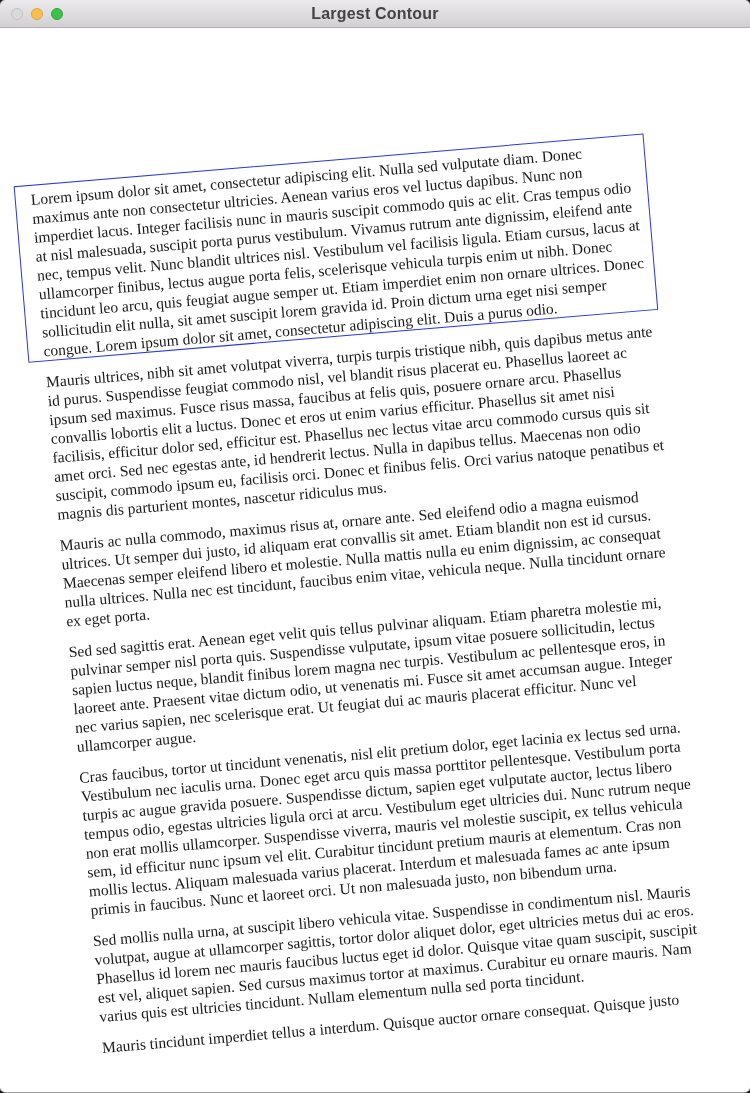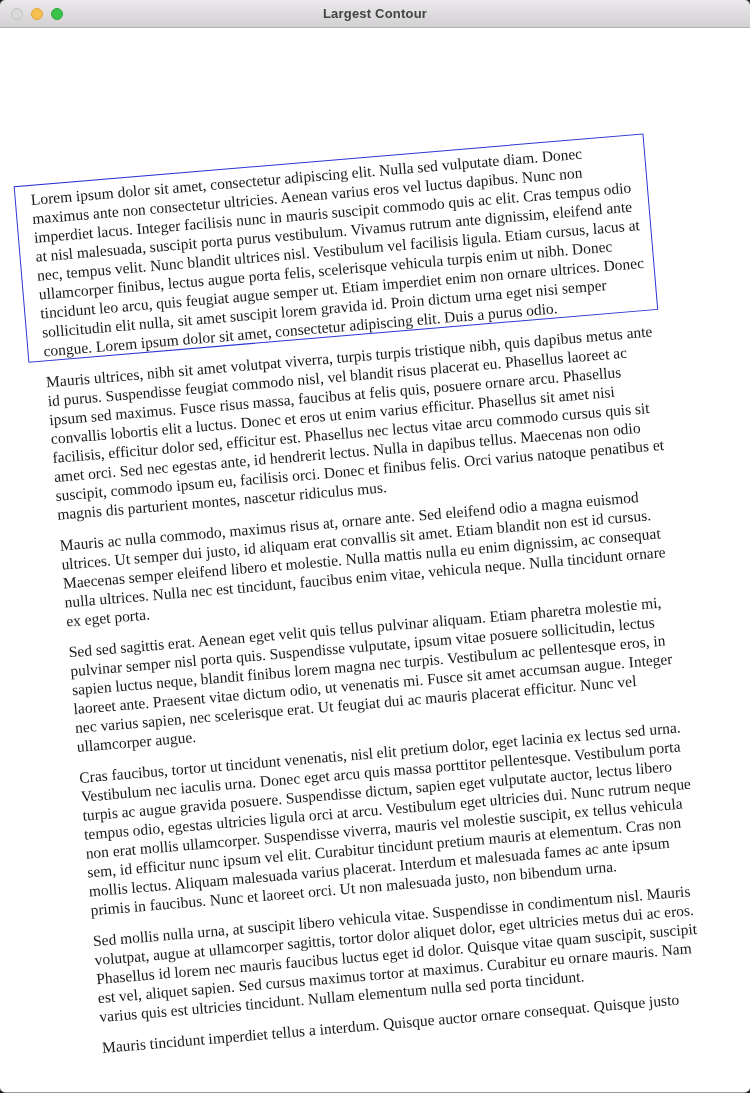--- a/index.html
+++ b/index.html
@@ -25,21 +25,21 @@
   .titlebar {
     position: relative;
     height: 27px;
     background: linear-gradient(#ebe9eb, #d2d0d2);
     border-bottom: 1px solid #b0aeb0;
     display: flex;
     align-items: center;
     justify-content: center;
   }
   .titlebar .title {
-    font-size: 13px;
+    font-size: 16px;
     font-weight: 600;
     color: #434343;
     letter-spacing: 0.2px;
   }
   .lights {
     position: absolute;
     left: 11px;
     top: 0;
     height: 27px;
     display: flex;

